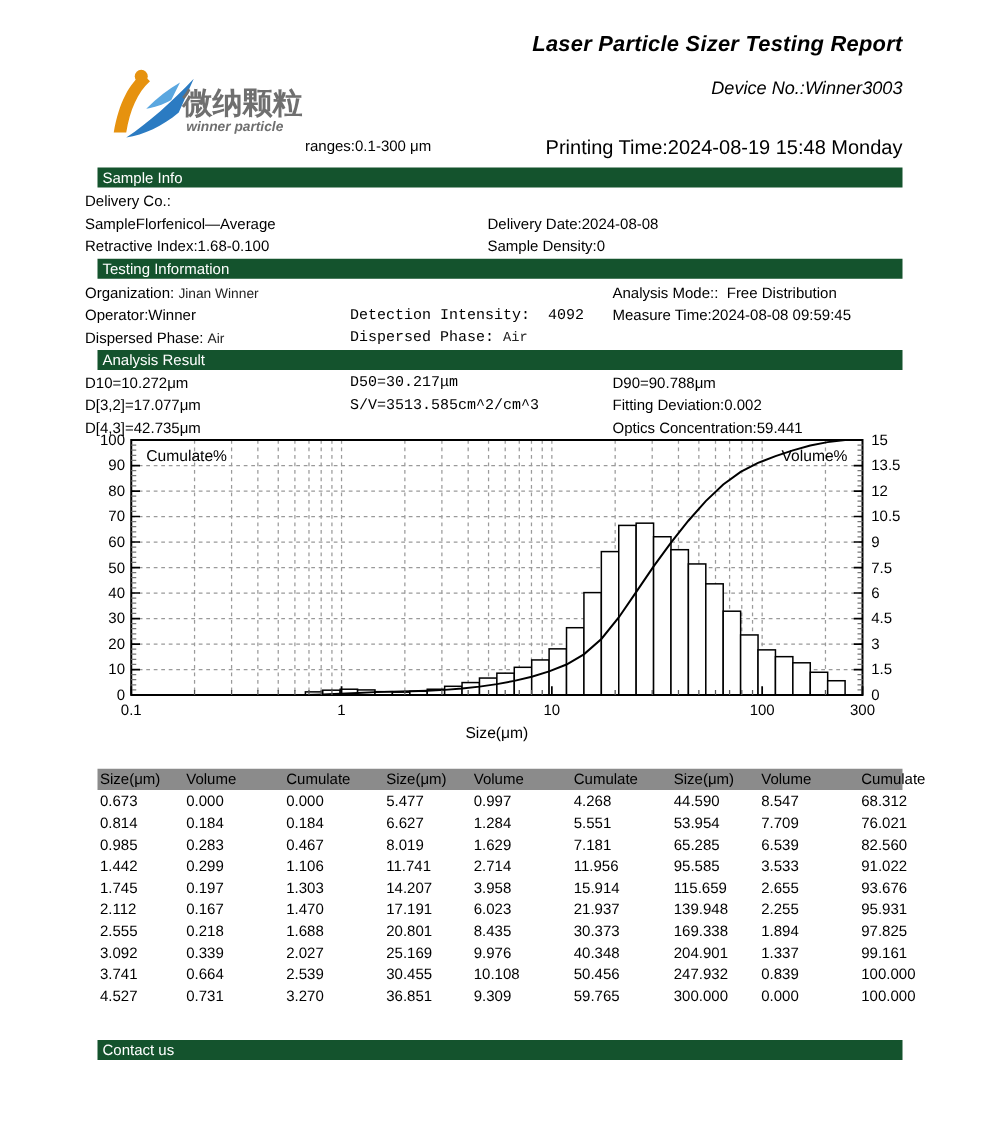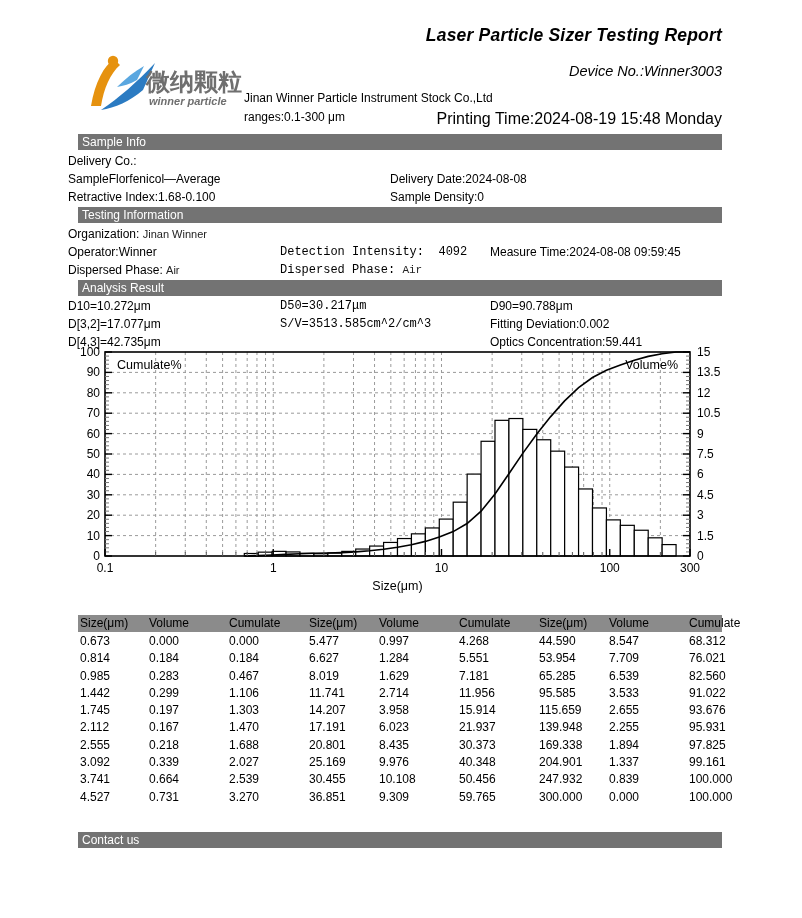--- a/index.html
+++ b/index.html
@@ -4,21 +4,21 @@
 <style>
   html,body{margin:0;padding:0;background:#ffffff;}
   .page{position:relative;width:802px;height:918px;background:#ffffff;overflow:hidden;
         font-family:"Liberation Sans",sans-serif;color:#000;}
   .abs{position:absolute;}
   .title{top:25px;right:80px;font-size:17.5px;font-weight:bold;font-style:italic;letter-spacing:0.2px;}
   .device{top:63px;right:80px;font-size:14.5px;font-style:italic;}
   .company{left:244px;top:91px;font-size:12px;}
   .ranges{left:244px;top:110px;font-size:12px;}
   .printing{right:80px;top:110px;font-size:16px;}
-  .bar{position:absolute;left:78px;width:644px;height:16px;background:#737373;color:#fff;
+  .bar{position:absolute;left:78px;width:644px;height:16px;background:#14532d;color:#fff;
        font-size:12px;line-height:16px;padding-left:4px;box-sizing:border-box;}
   .irow{position:absolute;left:66px;width:644px;height:18px;font-size:12px;line-height:18px;}
   .cell{position:absolute;top:0;white-space:pre;}
   .c1{left:2px;} .cS2{left:324px;} .c2{left:214px;font-family:Liberation Mono, monospace;} .c3{left:424px;}
   .val{font-size:11px;color:#222;}
   .theader{position:absolute;left:78px;top:615px;width:644px;height:17px;background:#8b8b8b;
            color:#000;font-size:12px;line-height:17px;}
   .tgrid{display:grid;grid-template-columns:69px 80px 80px 70px 80px 80px 70px 80px 1fr;
          padding-left:2px;box-sizing:border-box;}
   #table-rows{position:absolute;left:78px;top:633px;width:644px;font-size:12px;}
@@ -38,40 +38,40 @@
       <path d="M8,52 C12,28 21,12 31,5 L37,11 C27,20 21,34 18,52 Z" fill="#e6920f"></path>
       <circle cx="30" cy="7" r="5.2" fill="#e6920f"></circle>
       <path d="M18,56 C36,44 54,28 72,9 L60,36 C47,47 32,54 18,56 Z" fill="#2b7bc2"></path>
       <path d="M34,33 C43,24 52,17 61,12 L54,26 C47,30 40,32 34,33 Z" fill="#5aa7e0"></path>
       <text x="63" y="36" font-size="24" font-weight="bold" fill="#6f6f6f" font-family="DejaVu Sans, sans-serif">微纳颗粒</text>
       <text x="66" y="51" font-size="11" font-weight="bold" font-style="italic" fill="#6f6f6f" font-family="Liberation Sans, sans-serif">winner particle</text>
     </svg>
   </div>
 
   <div class="abs device">Device No.:Winner3003</div>
-  <div class="abs company">Jinan Winner Particle Instrument Stock Co.,Ltd</div>
   <div class="abs ranges">ranges:0.1-300 μm</div>
   <div class="abs printing">Printing Time:2024-08-19 15:48 Monday</div>
 
   <div class="bar" style="top:134px">Sample Info</div>
   <div class="irow" style="top:152px">
     <span class="cell c1">Delivery Co.:</span>
   </div>
   <div class="irow" style="top:170px">
     <span class="cell c1">SampleFlorfenicol—Average</span>
     <span class="cell cS2">Delivery Date:2024-08-08</span>
   </div>
   <div class="irow" style="top:188px">
     <span class="cell c1">Retractive Index:1.68-0.100</span>
     <span class="cell cS2">Sample Density:0</span>
   </div>
 
   <div class="bar" style="top:207px">Testing Information</div>
   <div class="irow" style="top:225px">
     <span class="cell c1"><span>Organization: </span><span class="val">Jinan Winner</span></span>
+    <span class="cell c3">Analysis Mode::  Free Distribution</span>
   </div>
   <div class="irow" style="top:243px">
     <span class="cell c1">Operator:Winner</span>
     <span class="cell c2">Detection Intensity:  4092</span>
     <span class="cell c3">Measure Time:2024-08-08 09:59:45</span>
   </div>
   <div class="irow" style="top:261px">
     <span class="cell c1"><span>Dispersed Phase: </span><span class="val">Air</span></span>
     <span class="cell c2"><span>Dispersed Phase: </span><span class="val">Air</span></span>
   </div>

